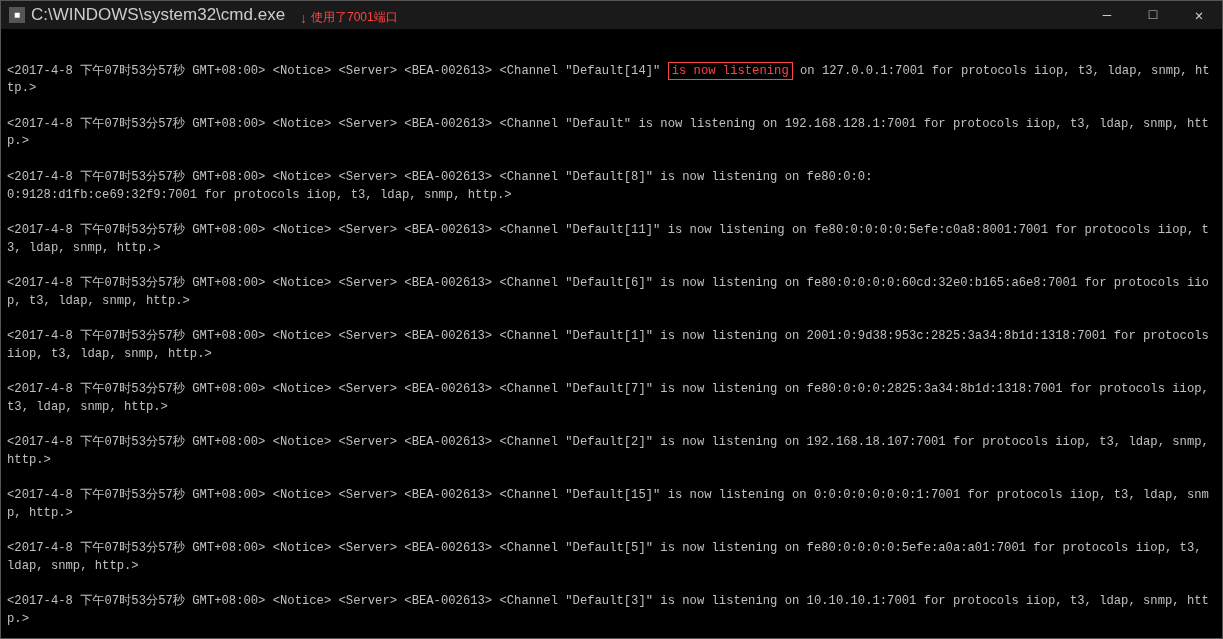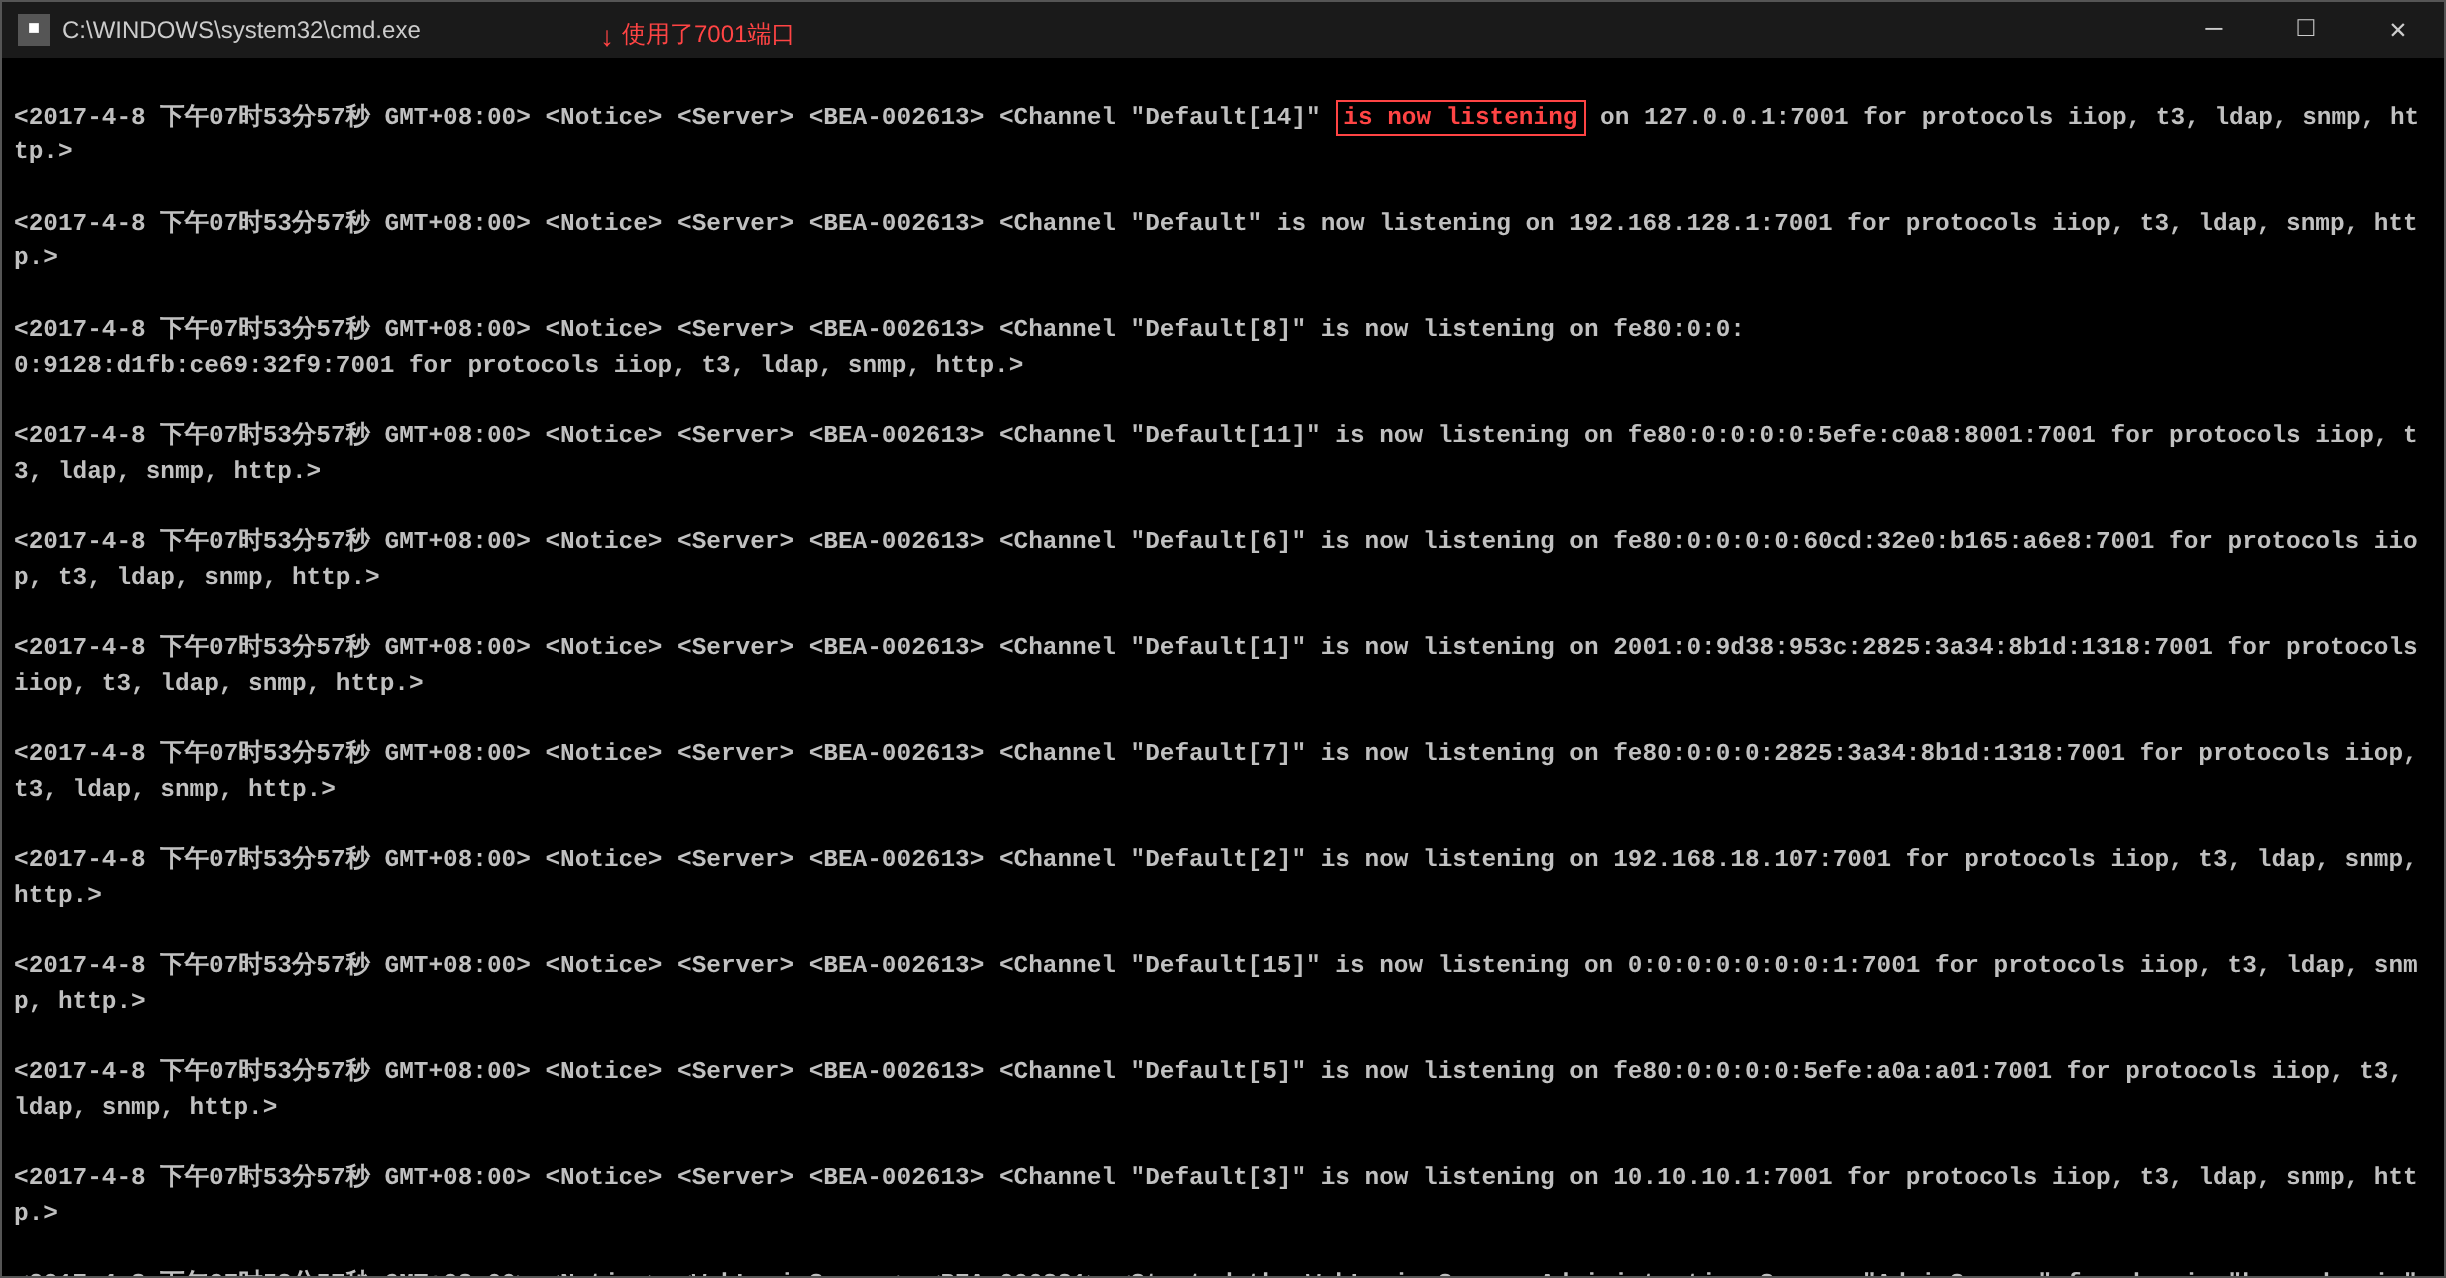--- a/index.html
+++ b/index.html
@@ -33,21 +33,21 @@
       background: #555;
       margin-right: 6px;
       display: flex;
       align-items: center;
       justify-content: center;
       color: #fff;
       font-size: 10px;
     }
     .title-text {
       color: #ccc;
-      font-size: 12px;
+      font-size: 17px;
       font-family: 'Segoe UI', Arial, sans-serif;
     }
     .title-controls {
       position: absolute;
       right: 0;
       top: 0;
       height: 28px;
       display: flex;
     }
     .title-btn {
@@ -57,25 +57,24 @@
       align-items: center;
       justify-content: center;
       color: #ccc;
       font-size: 14px;
       cursor: pointer;
     }
     .terminal-body {
       flex: 1;
       background: #000;
       color: #c0c0c0;
-      padding: 4px 6px;
+      padding: 16px 6px;
       overflow: hidden;
       position: relative;
       line-height: 1.45;
-      font-weight: bold;
     }
     .terminal-content {
       font-family: 'Courier New', Courier, monospace;
       font-size: 12.2px;
       color: #c0c0c0;
       white-space: pre-wrap;
       word-break: break-all;
     }
     .line { display: block; }
     .annotation-box {

